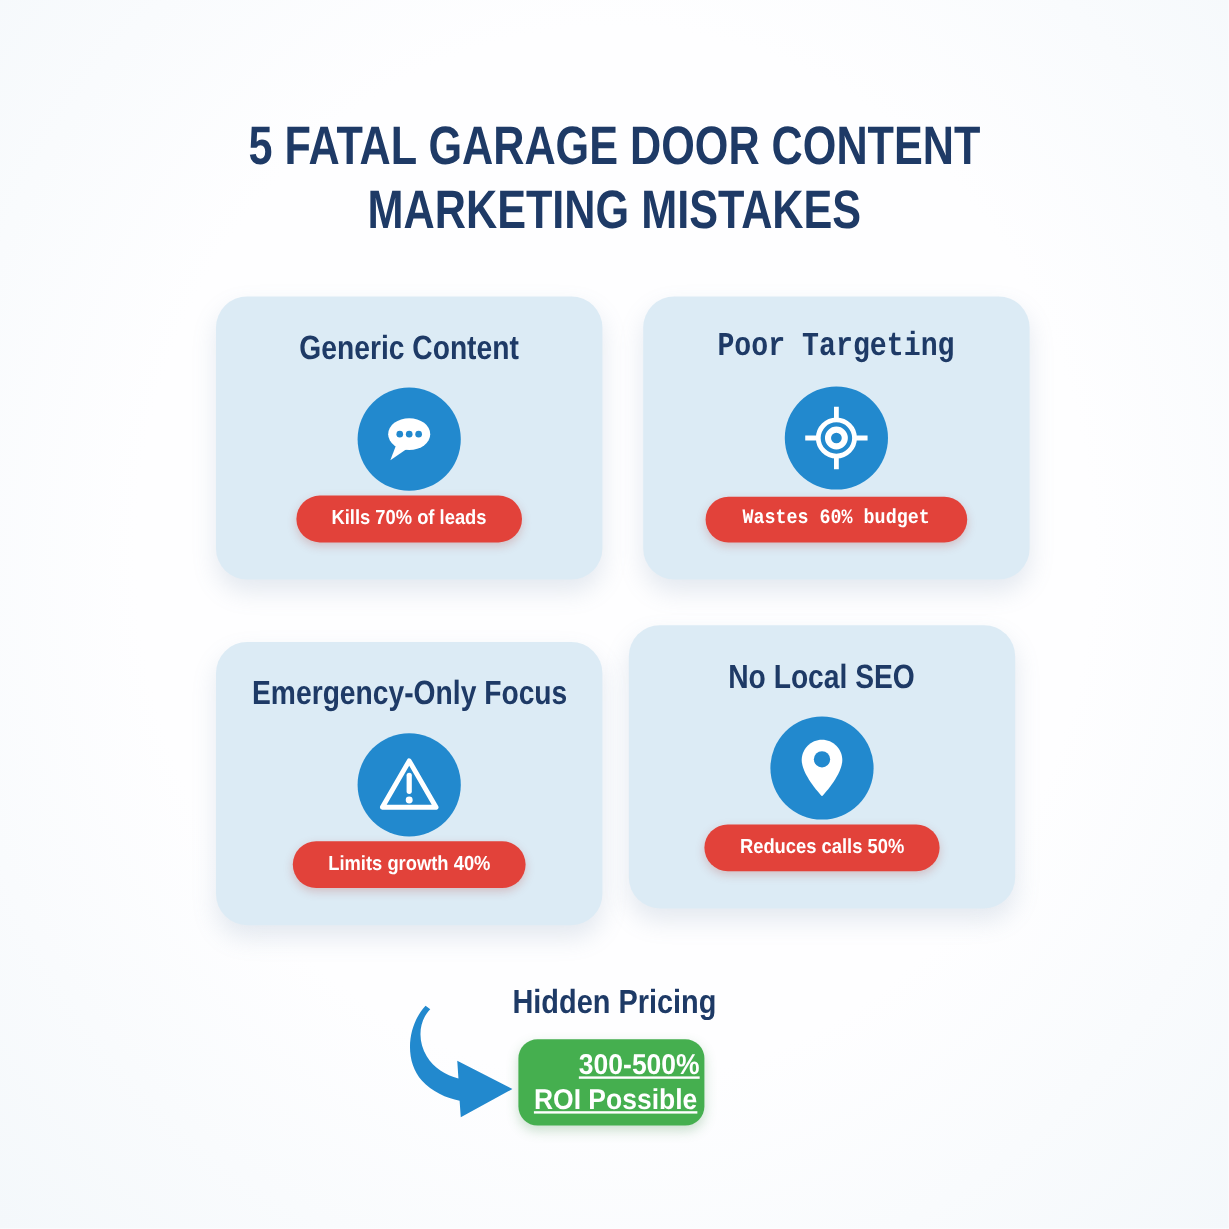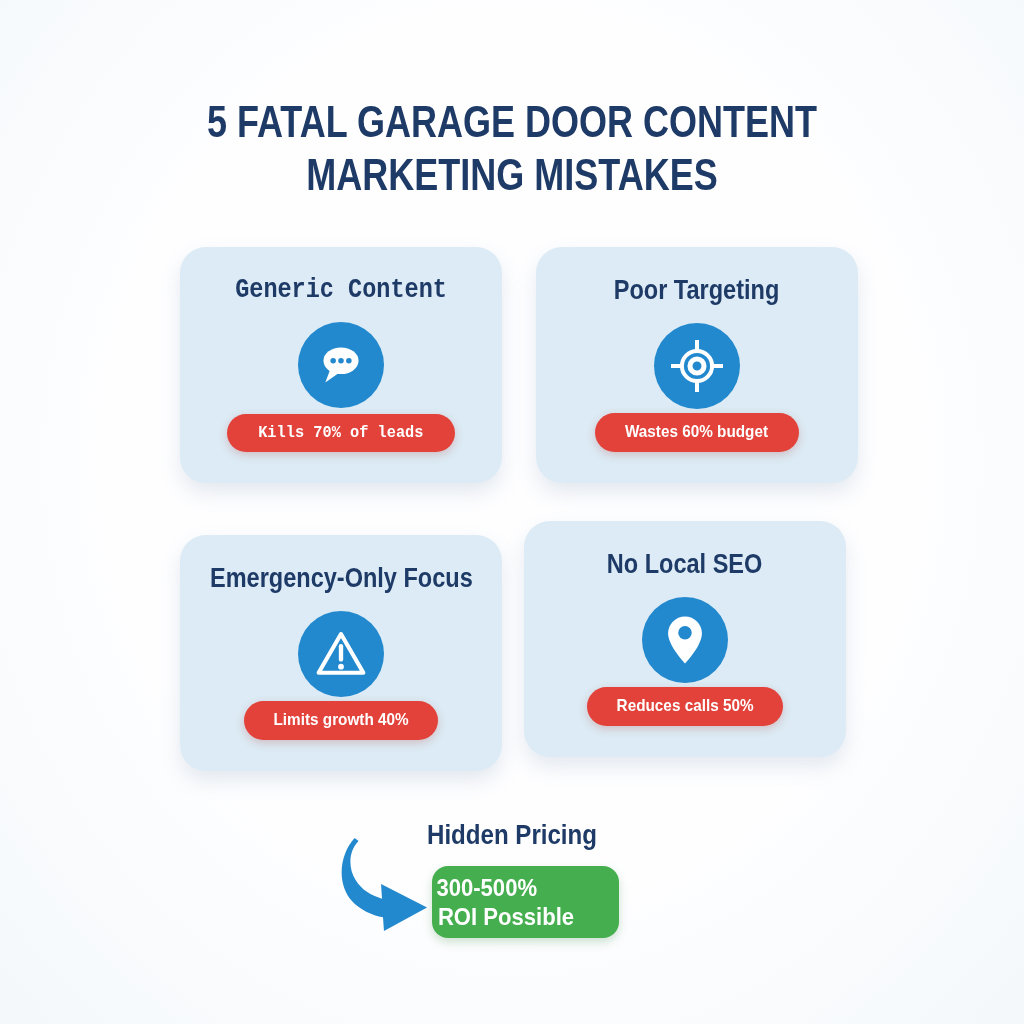--- a/index.html
+++ b/index.html
@@ -42,22 +42,22 @@
     width: 322px;
     height: 236px;
     background: var(--card-bg);
     border-radius: 26px;
     box-shadow: 0 10px 20px rgba(110, 140, 170, 0.18);
     display: flex;
     flex-direction: column;
     align-items: center;
     padding: 27px 0 31px;
   }
-  .card.pos-1 { left: 180px; top: 247px; font-family: Liberation Mono, monospace; }
-  .card.pos-2 { left: 536px; top: 247px; }
+  .card.pos-1 { left: 180px; top: 247px; }
+  .card.pos-2 { left: 536px; top: 247px; font-family: Liberation Mono, monospace; }
   .card.pos-3 { left: 180px; top: 535px; }
   .card.pos-4 { left: 524px; top: 521px; }
 
   .card-title {
     font-size: 28px;
     font-weight: bold;
     color: var(--navy);
     white-space: nowrap;
     transform: scaleX(0.84);
   }
@@ -109,34 +109,35 @@
     top: 837px;
     width: 90px;
     height: 96px;
   }
   .curved-arrow path { fill: var(--icon-blue); }
 
   .green-badge {
     position: absolute;
     left: 432px;
     top: 866px;
-    width: 187px;
+    width: 155px;
     height: 72px;
     background: var(--green);
     border-radius: 16px;
     color: var(--white);
     font-weight: bold;
     font-size: 24px;
     line-height: 1.22;
     display: flex;
     flex-direction: column;
-    align-items: flex-start;
+    align-items: flex-end;
     justify-content: center;
     text-align: center;
     box-shadow: 0 4px 10px rgba(60, 140, 70, 0.25);
+    text-decoration: underline;
   }
   .green-badge span { display: block; transform: scaleX(0.92); white-space: nowrap; }
 </style>
 </head>
 <body>
 
 <div class="canvas">
 
   <div class="main-title">
     <div>5 FATAL GARAGE DOOR CONTENT</div>

